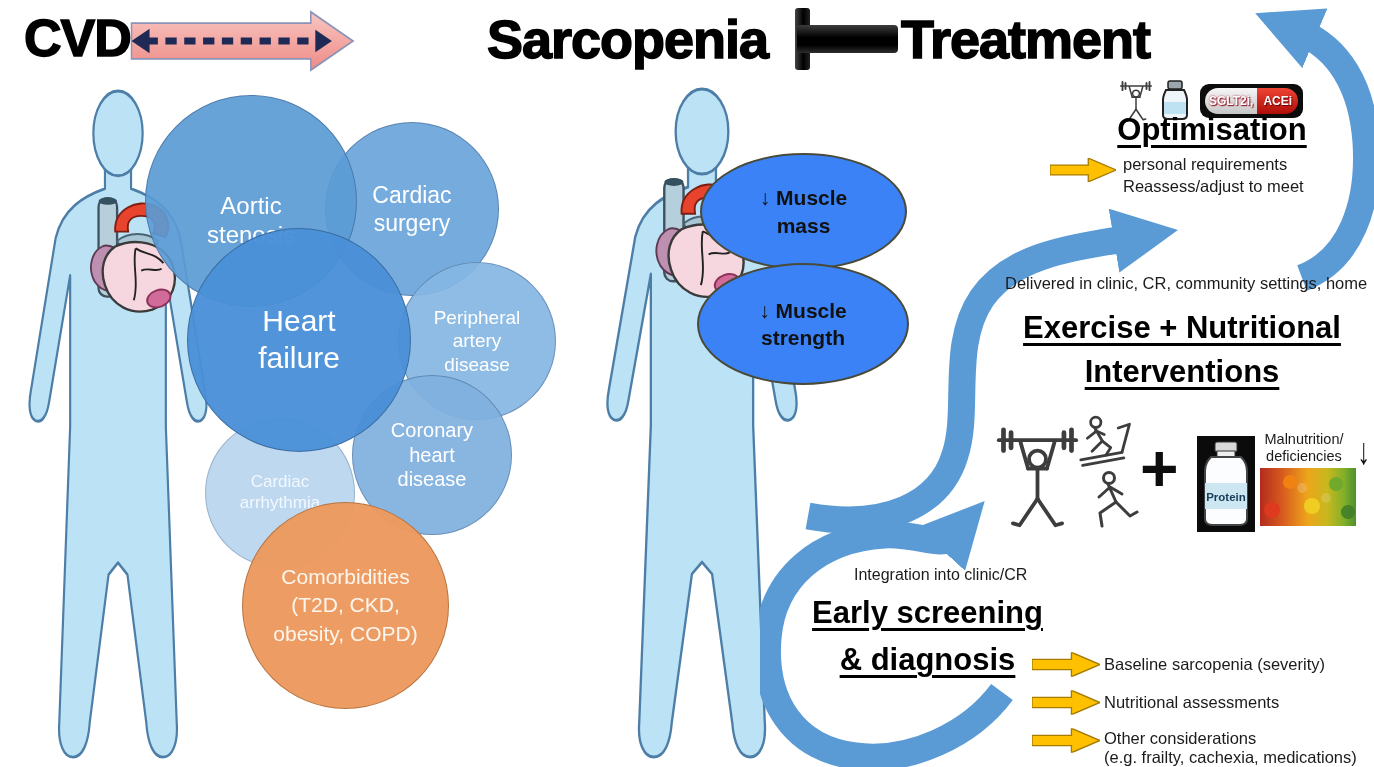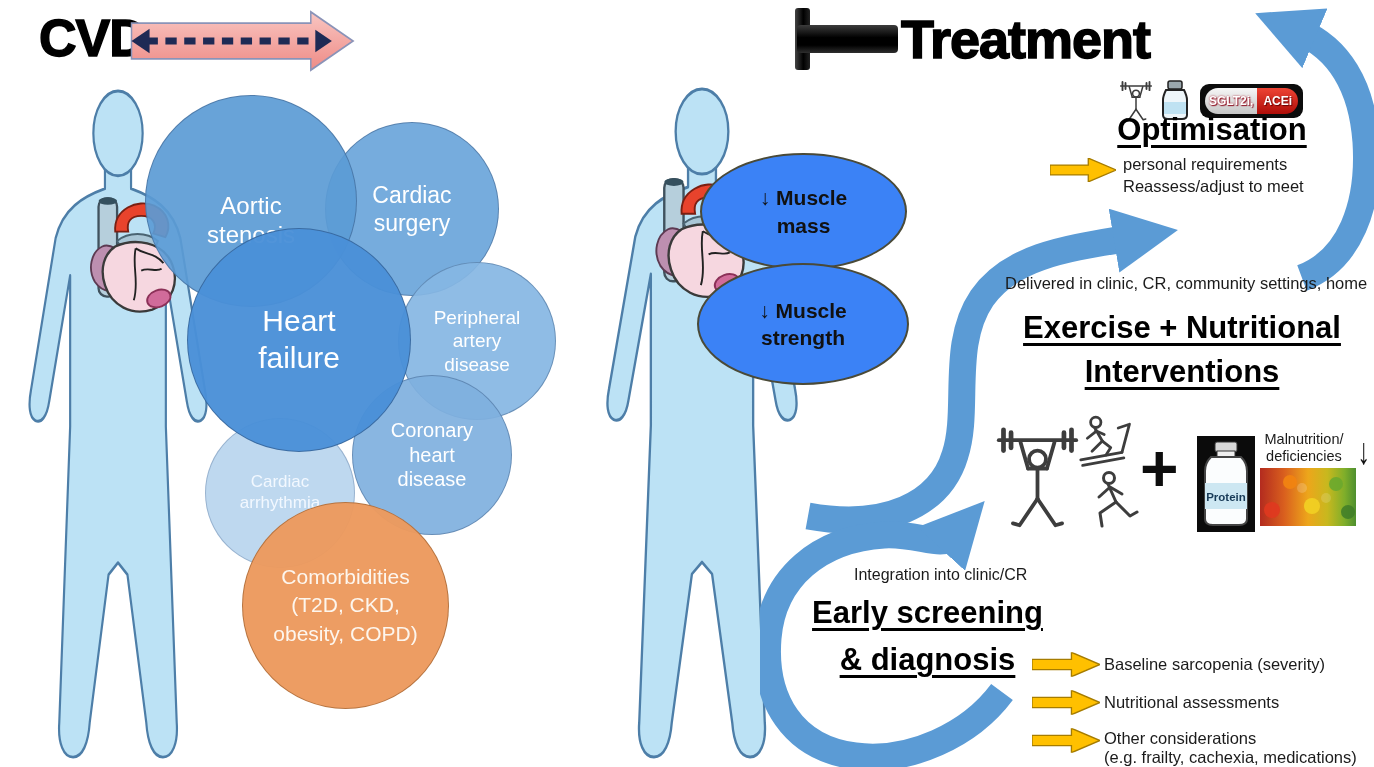--- a/index.html
+++ b/index.html
@@ -76,33 +76,34 @@
         <rect x="10" y="1" width="14" height="8" rx="2" fill="#9aa7ad" stroke="#222" stroke-width="1.5"></rect>
         <path d="M8,10 C6,14 5,16 5,20 L5,35 C5,38 7,39 10,39 L24,39 C27,39 29,38 29,35 L29,20 C29,16 28,14 26,10 Z" fill="#eef6fa" stroke="#222" stroke-width="2"></path>
         <rect x="6" y="22" width="22" height="12" fill="#bfe2f2"></rect>
       </symbol>
       <symbol id="goldarrow-sym" viewBox="0 0 100 36">
         <polygon points="0,10.5 58,10.5 58,0 100,18 58,36 58,25.5 0,25.5" fill="#FFC000" stroke="#A67C00" stroke-width="2"></polygon>
       </symbol>
     </defs>
   </svg>
 
-  <div class="hdr" style="left:24px;top:8px;font-size:52px;margin-left:15px;">CVD</div>
+  <div class="hdr" style="left:24px;top:8px;font-size:52px;">CVD</div>
   <svg class="abs" style="left:130px;top:10px;z-index:4;" width="226" height="62" viewBox="0 0 300 66" preserveAspectRatio="none">
     <defs>
       <linearGradient id="pinkg" x1="0" y1="0" x2="0" y2="1">
         <stop offset="0" stop-color="#f9c6c2"></stop>
           <stop offset="1" stop-color="#ee8b86"></stop>
       </linearGradient>
     </defs>
     <polygon points="2,14 240,14 240,2 296,33 240,64 240,52 2,52" fill="url(#pinkg)" stroke="#8a93b8" stroke-width="2"></polygon>
     <line x1="22" y1="33" x2="248" y2="33" stroke="#1e2a55" stroke-width="7.5" stroke-dasharray="15 10"></line>
     <polygon points="2,33 26,20 26,46" fill="#1e2a55"></polygon>
     <polygon points="268,33 246,21 246,45" fill="#1e2a55"></polygon>
   </svg>
+  <div class="hdr" style="left:487px;top:8px;font-size:54px;">Sarcopenia</div>
   <div class="tbar-v"></div>
   <div class="tbar-h"></div>
   <div class="hdr" style="left:901px;top:8px;font-size:54px;">Treatment</div>
 
   <svg class="abs" style="left:2px;top:86px;z-index:0;" width="232" height="681" viewBox="0 0 320 690" preserveAspectRatio="none">
     <use href="#body-sym"></use>
   </svg>
   <svg class="abs" style="left:578px;top:84px;z-index:0;" width="248" height="683" viewBox="0 0 320 690" preserveAspectRatio="none">
     <use href="#body-sym"></use>
   </svg>

